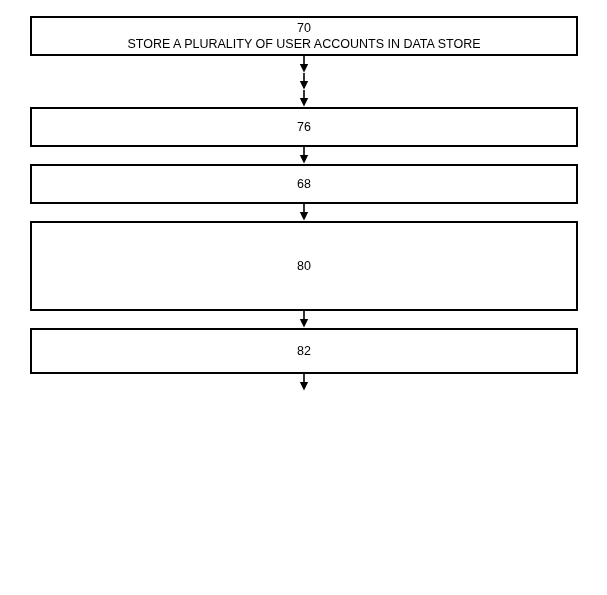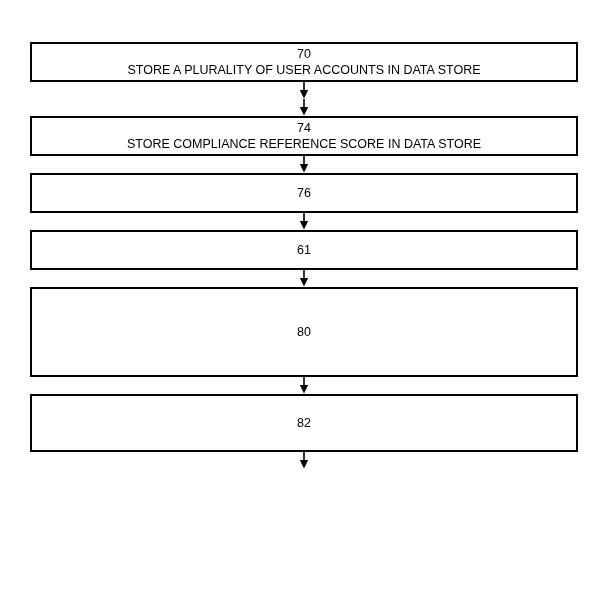--- a/index.html
+++ b/index.html
@@ -6,21 +6,21 @@
     margin: 0;
     padding: 0;
     background: #ffffff;
   }
   .canvas {
     position: relative;
     width: 607px;
     height: 595px;
     background: #ffffff;
     box-sizing: border-box;
-    padding: 42px 29px 0 30px;
+    padding: 16px 29px 0 30px;
     font-family: "Liberation Sans", sans-serif;
     color: #000000;
   }
   .flow {
     display: flex;
     flex-direction: column;
     width: 548px;
   }
   .box {
     box-sizing: border-box;
@@ -37,21 +37,21 @@
     padding: 1px 2px;
   }
   .box .num {
     font-size: 12.5px;
     line-height: 16px;
   }
   .box .txt {
     width: 100%;
   }
   .h2 { height: 40px; }
-  .h3 { height: 58px; text-align: center; }
+  .h3 { height: 46px; text-align: center; }
   .h5 { height: 90px; }
   .arrow {
     height: 17px;
     width: 100%;
     display: flex;
     justify-content: center;
     align-items: flex-start;
   }
   .arrow svg { display: block; }
 </style>
@@ -74,45 +74,41 @@
     </div>
 
 
     <div class="arrow">
       <svg width="12" height="17" viewBox="0 0 12 17" xmlns="http://www.w3.org/2000/svg">
         <line x1="6" y1="0" x2="6" y2="9" stroke="#000000" stroke-width="1.6"></line>
         <polygon points="1.8,8 10.2,8 6,16.5" fill="#000000"></polygon>
       </svg>
     </div>
 
-    <div class="box h2">
-      <div class="num">74</div>
-      <div class="txt">STORE COMPLIANCE REFERENCE SCORE IN DATA STORE</div>
-    </div>
 
     <div class="arrow">
       <svg width="12" height="17" viewBox="0 0 12 17" xmlns="http://www.w3.org/2000/svg">
         <line x1="6" y1="0" x2="6" y2="9" stroke="#000000" stroke-width="1.6"></line>
         <polygon points="1.8,8 10.2,8 6,16.5" fill="#000000"></polygon>
       </svg>
     </div>
 
     <div class="box h2">
       <div class="num">76</div>
     </div>
 
     <div class="arrow">
       <svg width="12" height="17" viewBox="0 0 12 17" xmlns="http://www.w3.org/2000/svg">
         <line x1="6" y1="0" x2="6" y2="9" stroke="#000000" stroke-width="1.6"></line>
         <polygon points="1.8,8 10.2,8 6,16.5" fill="#000000"></polygon>
       </svg>
     </div>
 
     <div class="box h2">
-      <div class="num">61</div>
+      <div class="num">68</div>
     </div>
 
     <div class="arrow">
       <svg width="12" height="17" viewBox="0 0 12 17" xmlns="http://www.w3.org/2000/svg">
         <line x1="6" y1="0" x2="6" y2="9" stroke="#000000" stroke-width="1.6"></line>
         <polygon points="1.8,8 10.2,8 6,16.5" fill="#000000"></polygon>
       </svg>
     </div>
 
     <div class="box h5">

